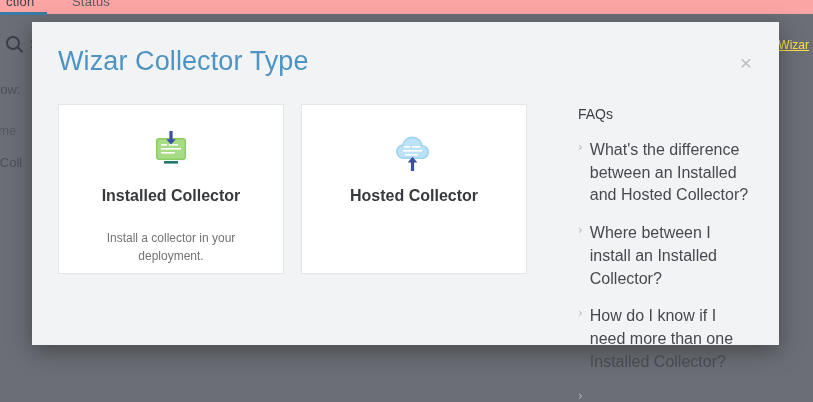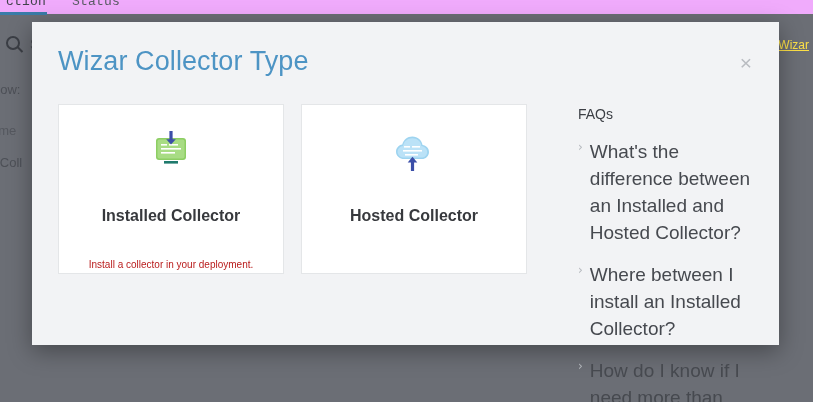--- a/index.html
+++ b/index.html
@@ -15,22 +15,21 @@
   #app-background {
     position: absolute;
     inset: 0;
     background: #6b6e75;
   }
 
   #bg-tabstrip {
     position: absolute;
     top: 0; left: 0; right: 0;
     height: 14px;
-    background: #f0abfc;
-    font-family: Liberation Mono, monospace;
+    background: #fca5a5;
   }
 
   .bg-tab {
     position: absolute;
     top: -6px;
     font-size: 13px;
     color: #4e5158;
     letter-spacing: .2px;
   }
   .bg-tab.collection { left: 6px; color: #3f4249; }
@@ -137,42 +136,41 @@
   .collector-card {
     width: 226px;
     height: 170px;
     background: #ffffff;
     border: 1px solid #e4e6e8;
     display: flex;
     flex-direction: column;
     align-items: center;
     cursor: pointer;
     padding-top: 24px;
-    gap: 20px;
   }
 
   .card-icon {
     height: 46px;
     display: flex;
     align-items: center;
     justify-content: center;
   }
 
   .card-title {
     margin-top: 12px;
     font-size: 16px;
     font-weight: bold;
     color: #37393d;
     text-align: center;
   }
 
   .card-desc {
-    margin-top: 12px;
-    font-size: 10px;
-    color: #b91c1c;
+    margin-top: 24px;
+    font-size: 12px;
+    color: #737373;
     text-align: center;
     line-height: 1.52;
     max-width: 180px;
   }
 
   
   #faq-panel {
     margin-left: 51px;
     padding-top: 2px;
     width: 236px;
@@ -194,21 +192,21 @@
   .faq-chevron {
     flex: 0 0 auto;
     color: #b4b7bc;
     font-size: 12px;
     line-height: 17px;
     margin-right: 7px;
     font-family: "DejaVu Sans", sans-serif;
   }
 
   .faq-text {
-    font-size: 19px;
+    font-size: 16px;
     color: #46494f;
     line-height: 1.42;
   }
 </style>
 </head>
 <body>
 
 <div id="app-background">
 
   <div id="bg-tabstrip">

